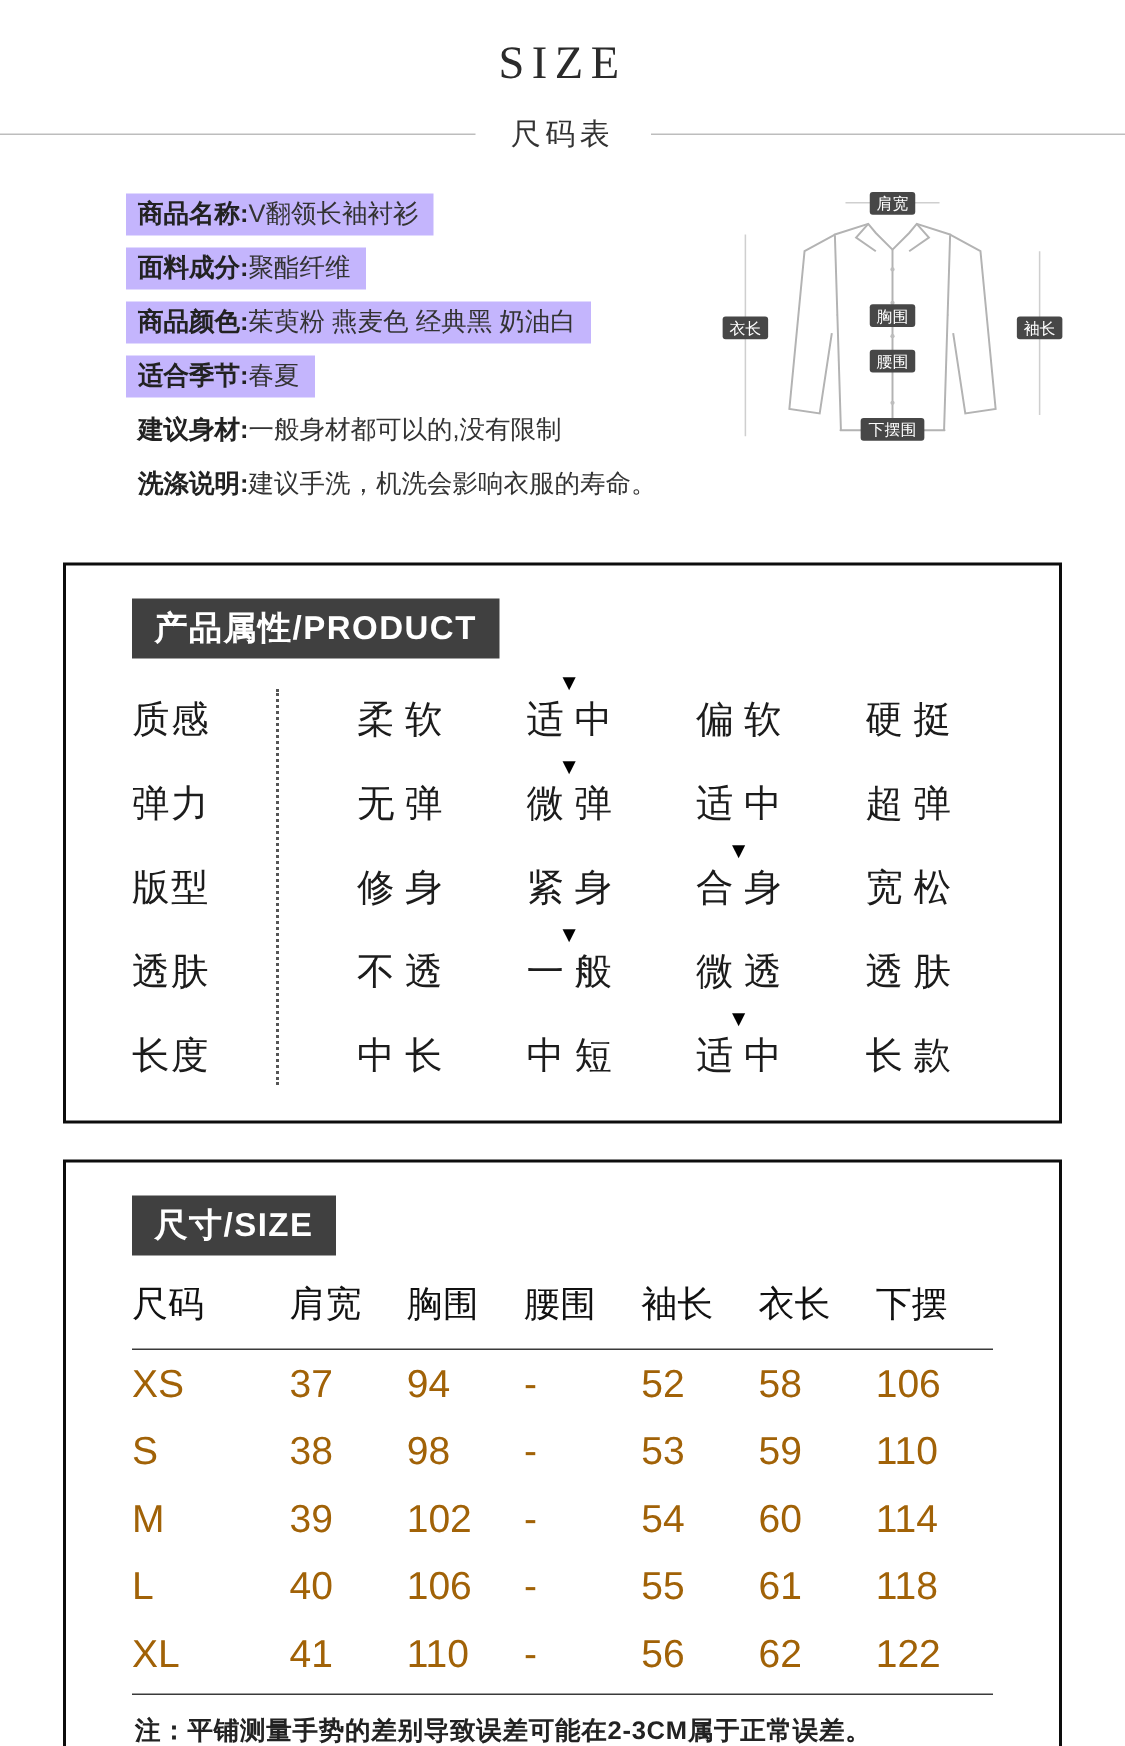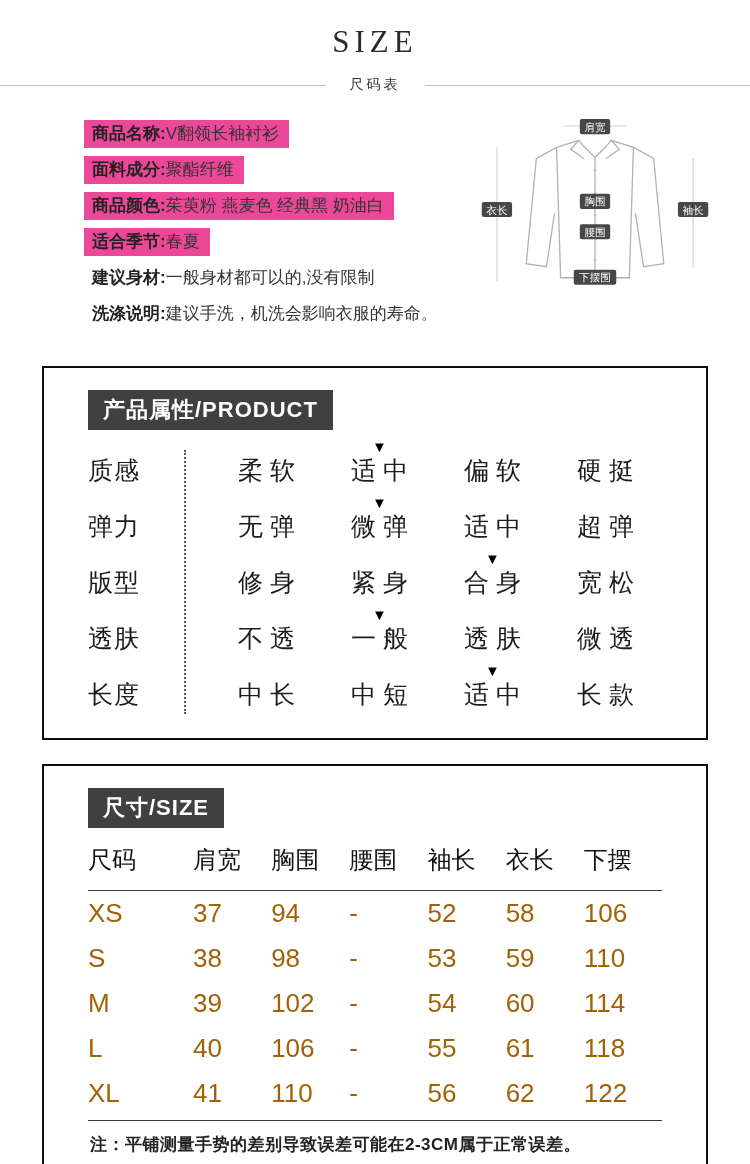--- a/index.html
+++ b/index.html
@@ -12,28 +12,28 @@
   .page { width:750px; height:1113px; position:relative; }
 
   
   .hdr { padding-top:24px; text-align:center; }
   .size-en {
     font-family:"Liberation Serif","DejaVu Serif",serif;
     font-size:31px; letter-spacing:5px; color:#2b2b2b; font-weight:400;
   }
   .cn-row { display:flex; align-items:center; margin-top:16px; }
   .cn-row .rule { flex:1; height:1px; background:#bdbdbd; }
-  .size-cn { font-size:14px; letter-spacing:3px; margin:0 24px; color:#333; }
+  .size-cn { font-size:20px; letter-spacing:3px; margin:0 24px; color:#333; }
 
   
   .info-sec { display:flex; margin-top:26px; padding:0 36px 0 84px; align-items:flex-start; }
   .info-list { flex:1; }
   .info-row { margin-bottom:8px; }
   .info-pill { display:inline-block; font-size:17px; line-height:26px; padding:1px 10px 1px 8px; color:#333; }
-  .info-pill.hl { background:#ec4899; }
+  .info-pill.hl { background:#c4b5fd; }
   .info-pill .lbl { font-weight:700; color:#222; }
   .info-row.strong .lbl { font-weight:800; }
   .info-pill .val { color:#333; }
   .shirt-wrap { width:238px; margin-top:-4px; }
   svg.shirt { width:238px; height:182px; display:block; }
 
   
   .box { border:2px solid #0d0d0d; margin:0 42px; }
   .badge {
     display:inline-block; background:#404040; color:#fff;
@@ -183,22 +183,22 @@
           <span class="opt"><span class="tri">▼</span><span>合 身</span></span>
           <span class="opt"><span>宽 松</span></span>
         </div>
       </div>
 
       <div class="attr-row">
         <div class="attr-label">透肤</div>
         <div class="attr-opts">
           <span class="opt"><span>不 透</span></span>
           <span class="opt"><span class="tri">▼</span><span>一 般</span></span>
+          <span class="opt"><span>微 透</span></span>
           <span class="opt"><span>透 肤</span></span>
-          <span class="opt"><span>微 透</span></span>
         </div>
       </div>
 
       <div class="attr-row">
         <div class="attr-label">长度</div>
         <div class="attr-opts">
           <span class="opt"><span>中 长</span></span>
           <span class="opt"><span>中 短</span></span>
           <span class="opt"><span class="tri">▼</span><span>适 中</span></span>
           <span class="opt"><span>长 款</span></span>

